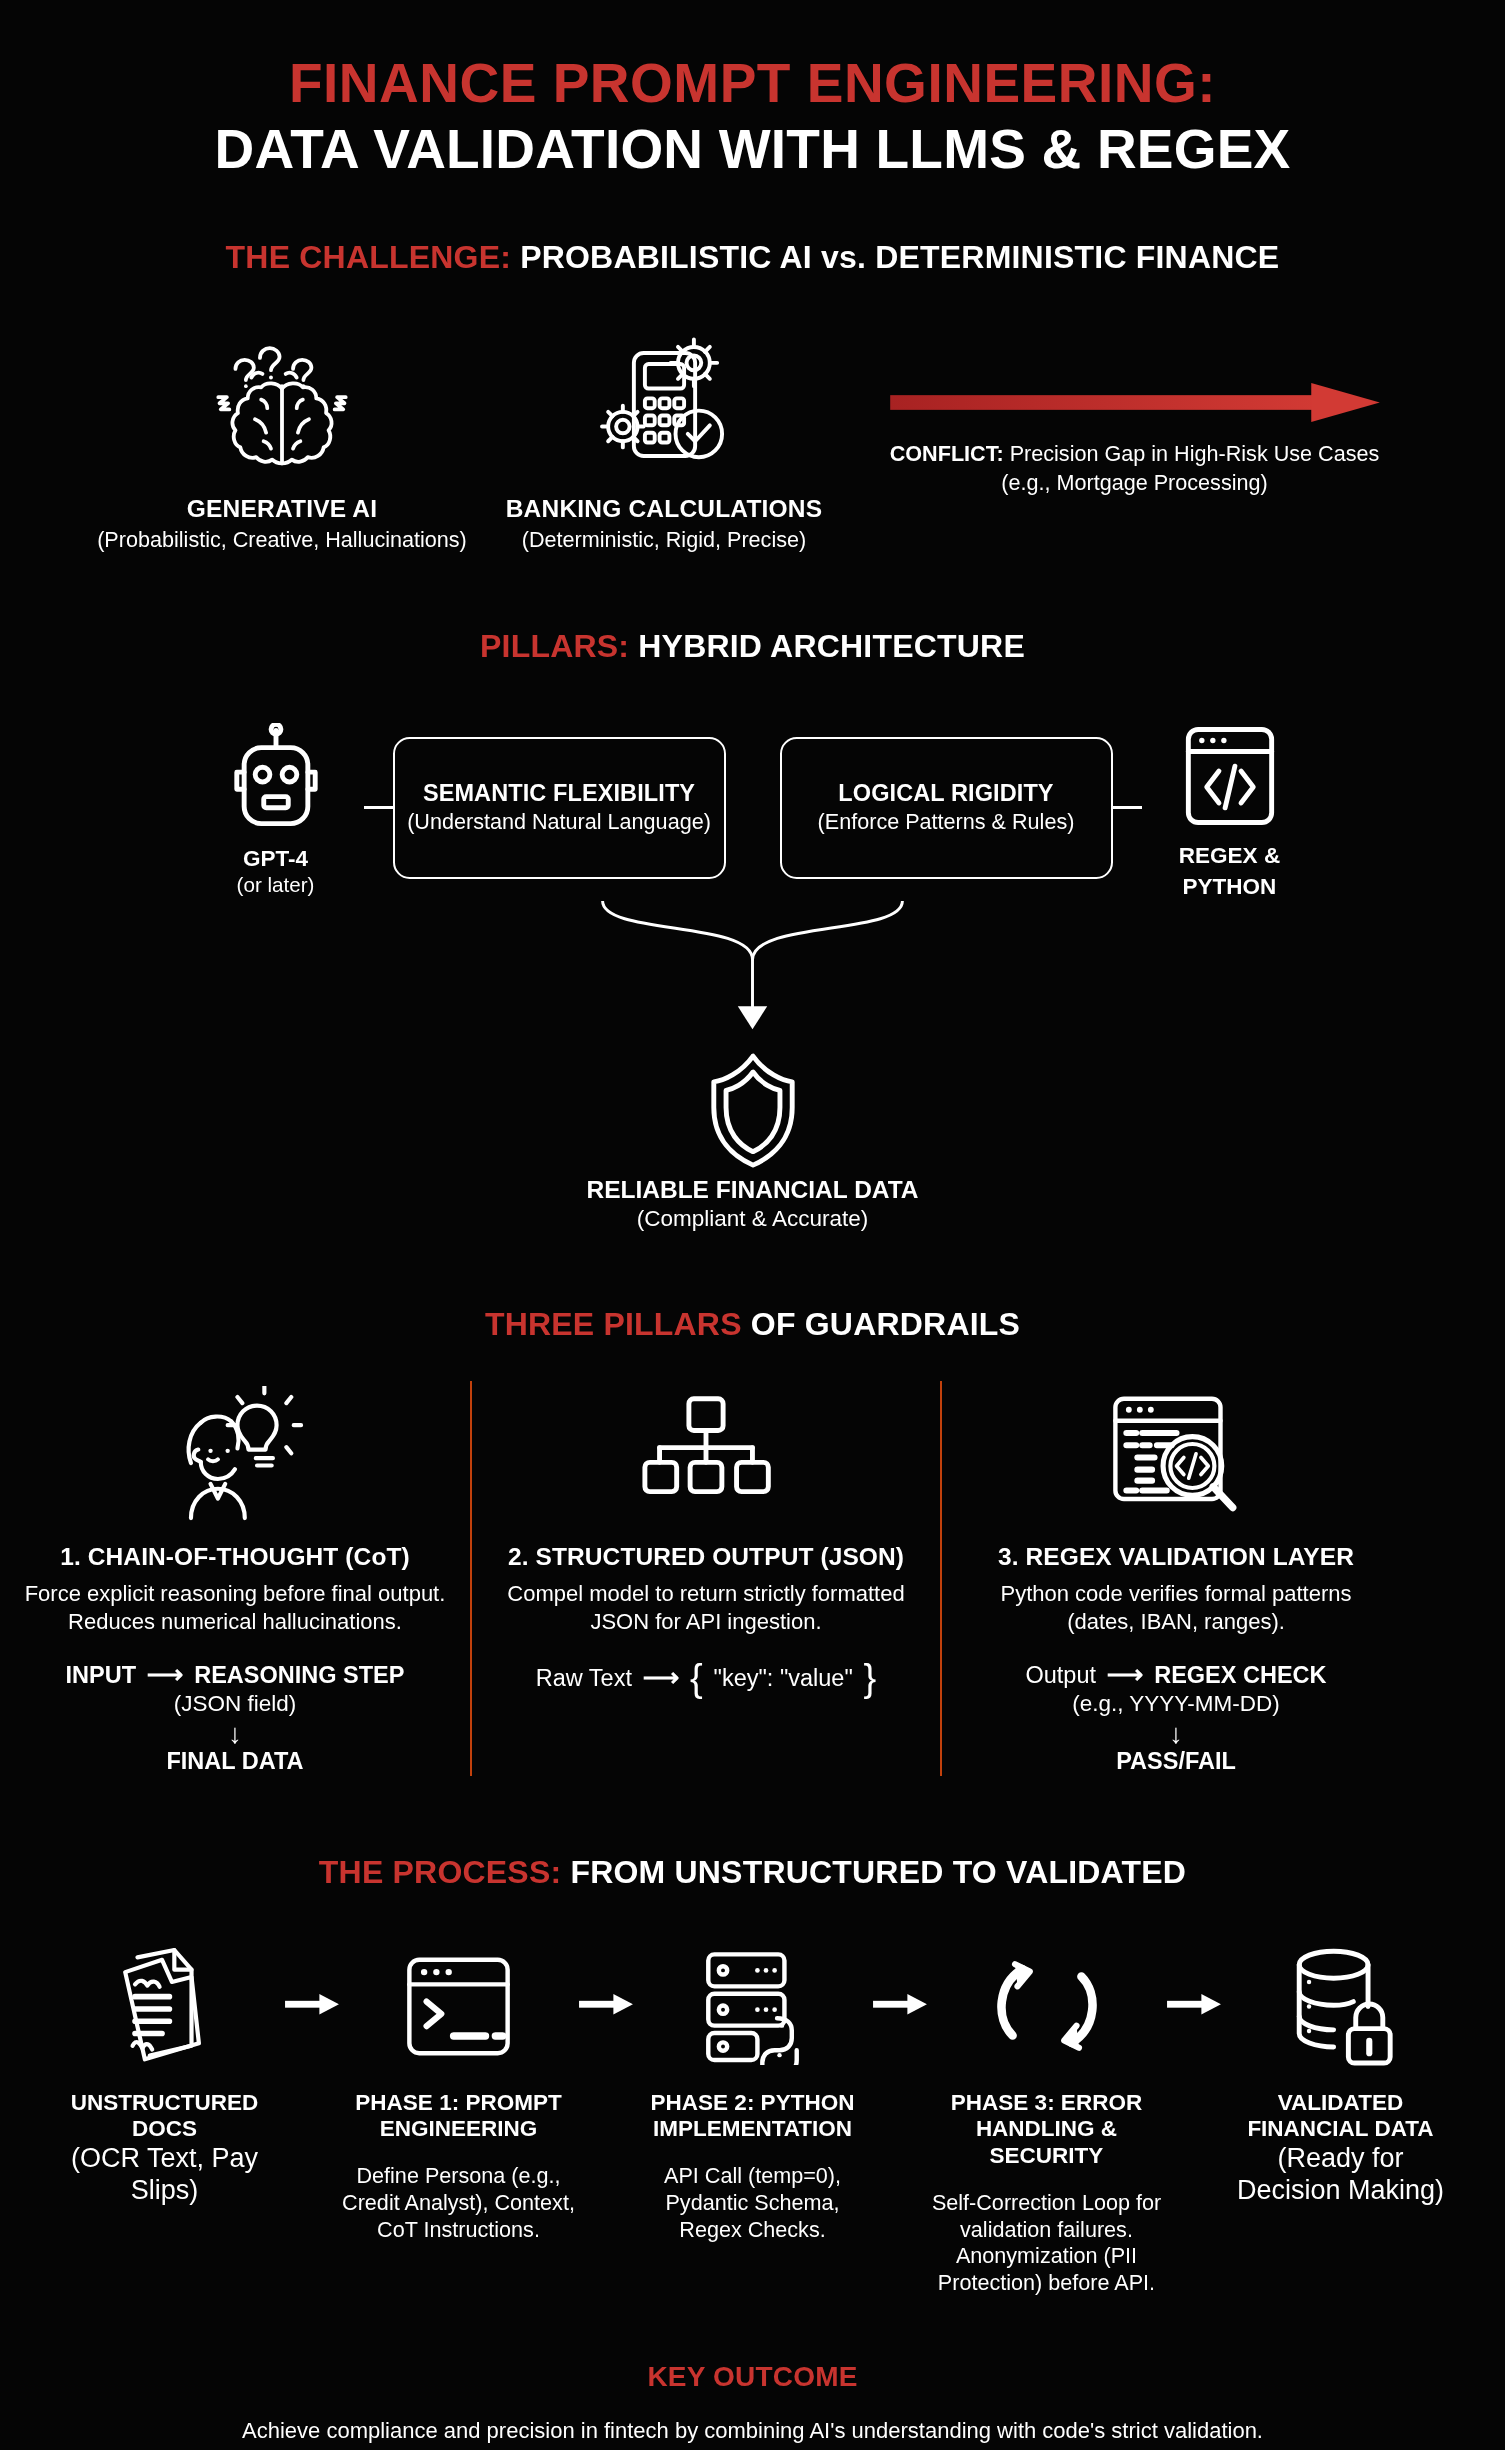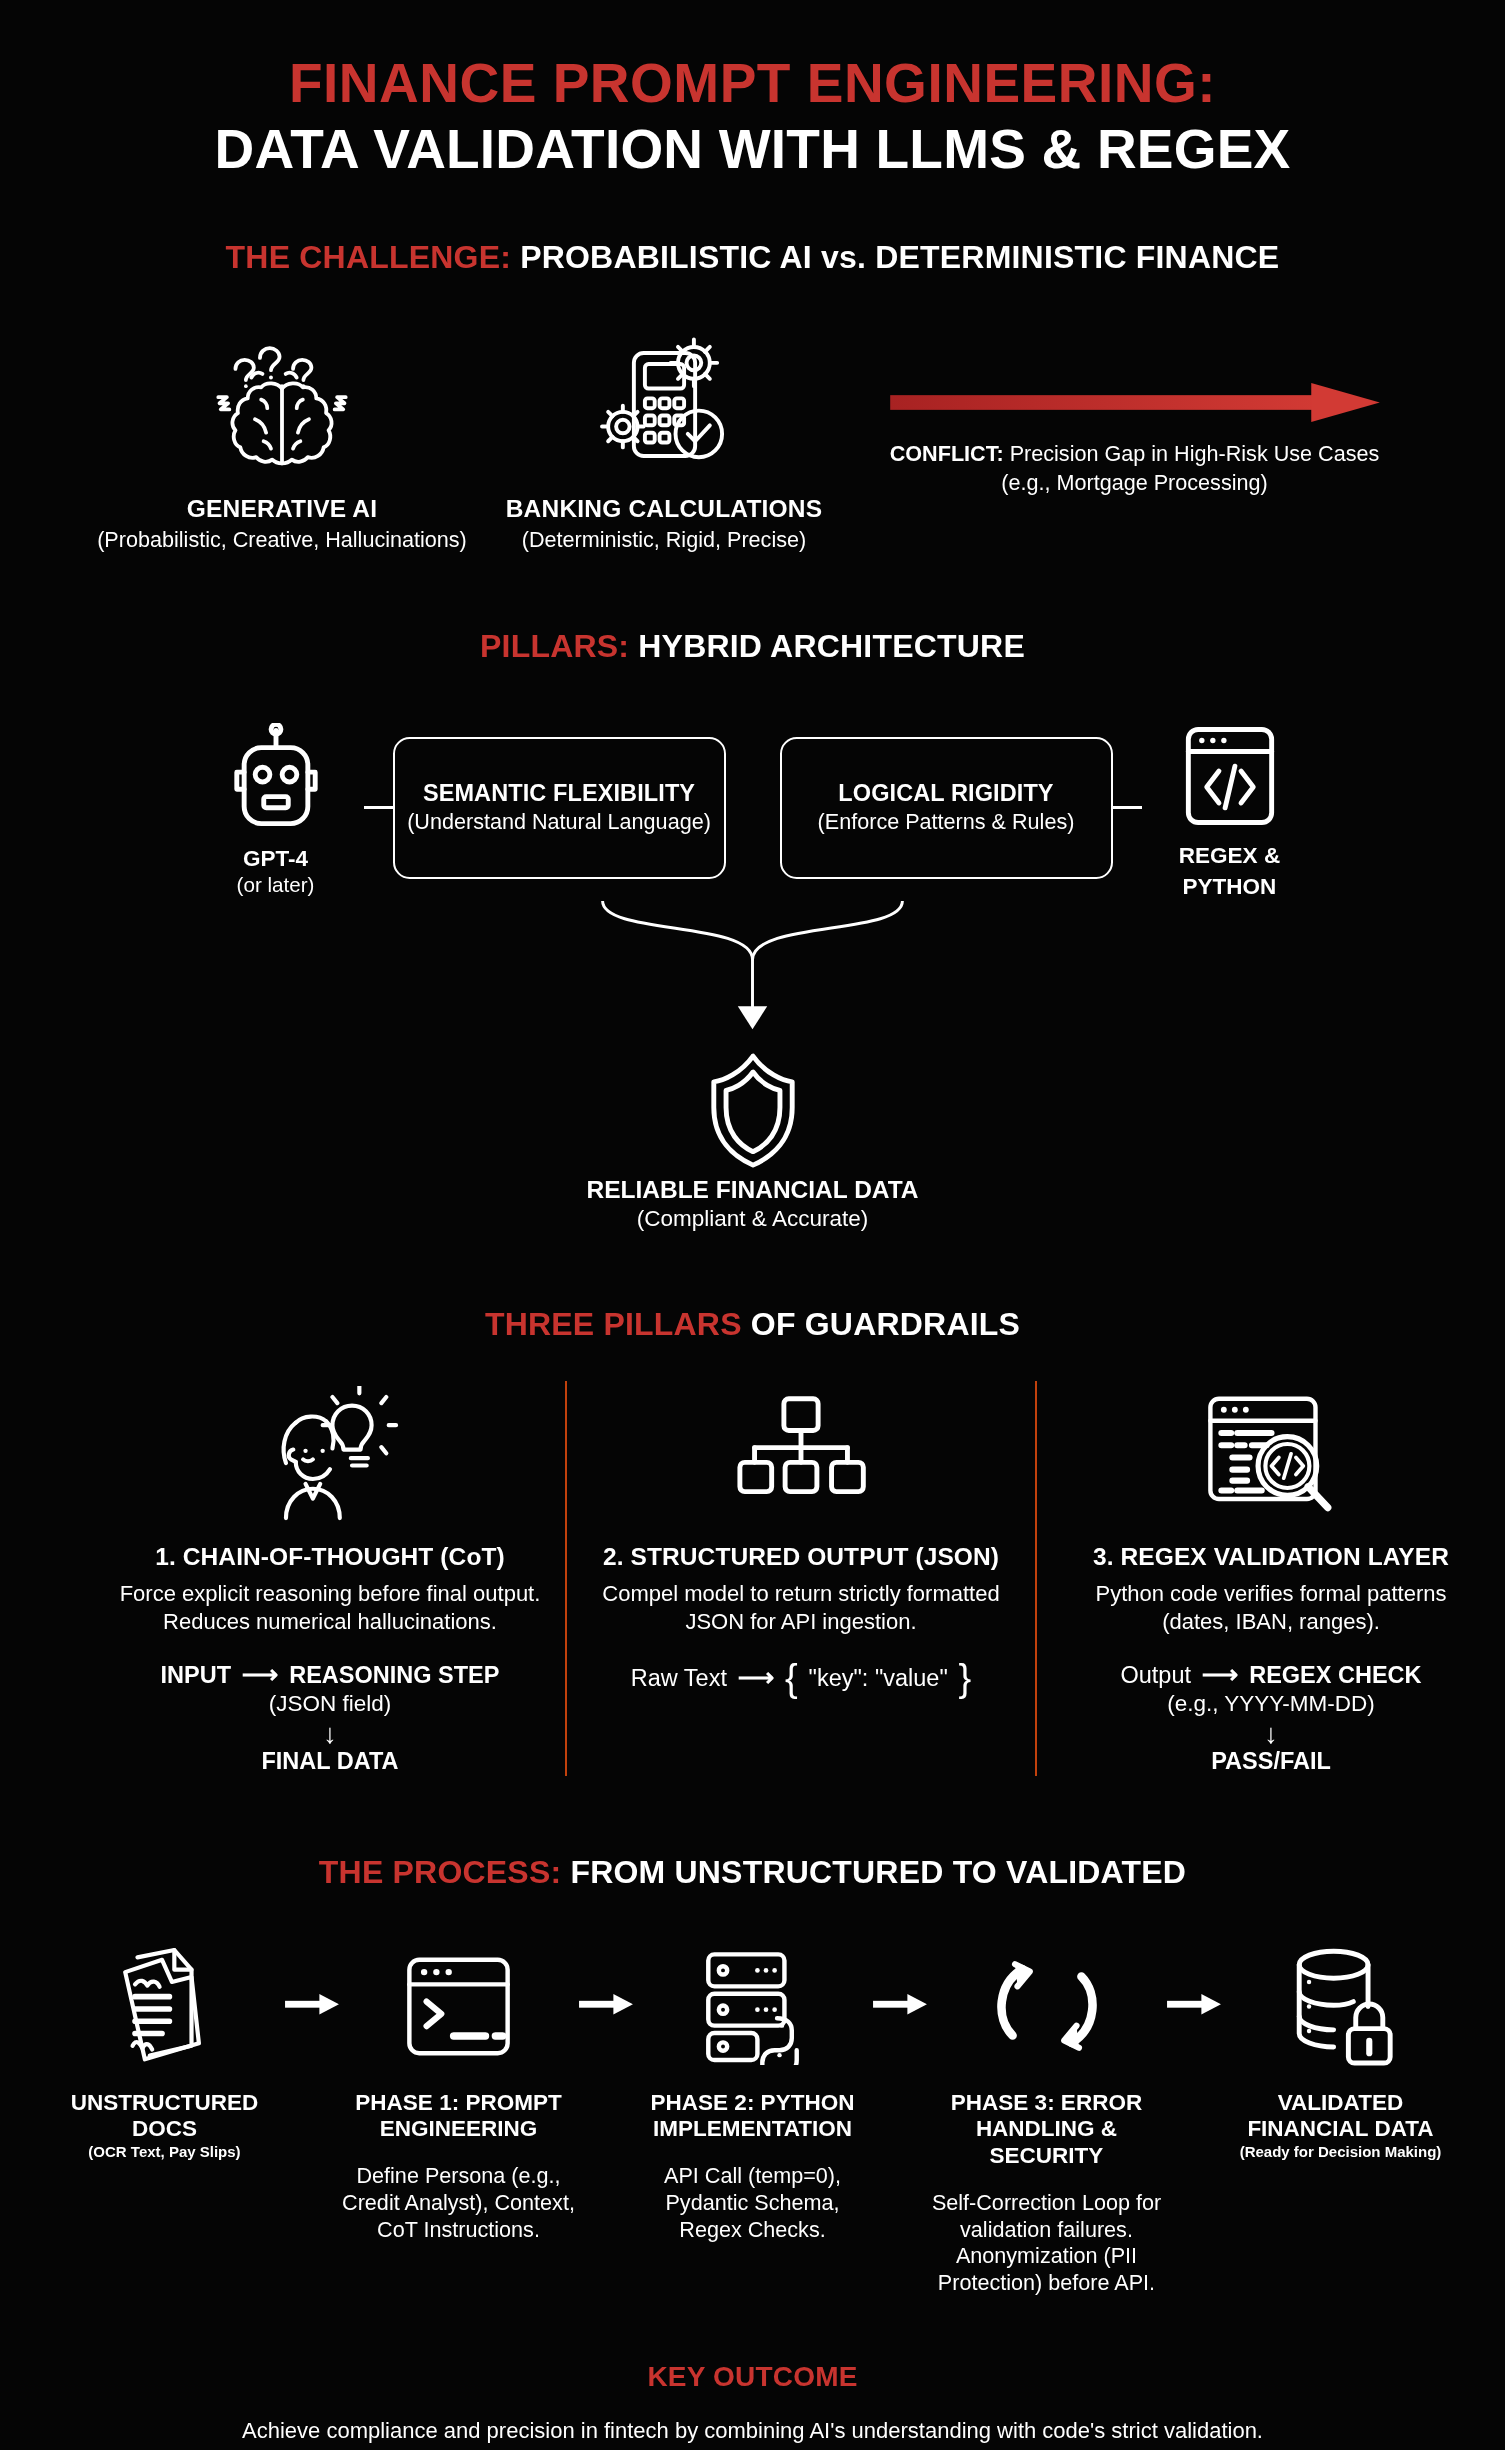--- a/index.html
+++ b/index.html
@@ -78,21 +78,21 @@
   .sol-gap { width: 54px; }
 
   .sol-funnel { position: relative; height: 147px; margin-top: -4.9px; }
   .shield-block { text-align: center; margin-top: 2.9px; }
   .shield-block .st { font-size: 24.5px; font-weight: 800; margin-top: 7.8px; }
   .shield-block .ss { font-size: 22.5px; font-weight: 400; margin-top: 2px; }
 
   
   .pillars { margin-top: 74px; }
   .pillar-grid {
-    margin-top: 38px; display: flex; justify-content: flex-end; align-items: stretch; padding-left: 8px;
+    margin-top: 38px; display: flex; justify-content: flex-start; align-items: stretch;
   }
   .pillar {
     width: 470px; padding: 0 24.5px; text-align: center;
     display: flex; flex-direction: column; align-items: center;
   }
   .pillar + .pillar { border-left: 2px solid #c2410c; }
   .pillar .icon-wrap { height: 147px; }
   .pillar .p-title { font-size: 24.5px; font-weight: 800; margin-top: 14.7px; letter-spacing: 0.1px; }
   .pillar .p-desc { font-size: 22px; font-weight: 400; line-height: 1.26; margin-top: 8.8px; }
   .pillar .p-flow { margin-top: 25.5px; font-size: 23.5px; font-weight: 800; line-height: 1.22; }
@@ -105,21 +105,21 @@
 
   
   .process { margin-top: 78px; }
   .proc-row {
     margin-top: 42px; display: flex; align-items: flex-start; justify-content: center;
     padding: 0 29px;
   }
   .proc-step { width: 235px; text-align: center; }
   .proc-step .icon-wrap { height: 147px; }
   .proc-step .ps-title { font-size: 22.5px; font-weight: 800; line-height: 1.18; margin-top: 9.8px; }
-  .proc-step .ps-sub { font-size: 15px; font-weight: 700; line-height: 1.18; }
+  .proc-step .ps-sub { font-size: 27px; font-weight: 400; line-height: 1.18; }
   .proc-step .ps-desc { font-size: 21.6px; font-weight: 400; line-height: 1.24; margin-top: 20.6px; }
   .proc-arrow { width: 59px; display: flex; justify-content: center; padding-top: 59px; }
 
   
   .footer { margin-top: 64px; text-align: center; }
   .key-outcome { font-size: 28px; font-weight: 700; color: #C8342F; letter-spacing: 0.2px; }
   .key-text { font-size: 22px; font-weight: 400; margin-top: 25.5px; }
 </style>
 </head>
 <body>

